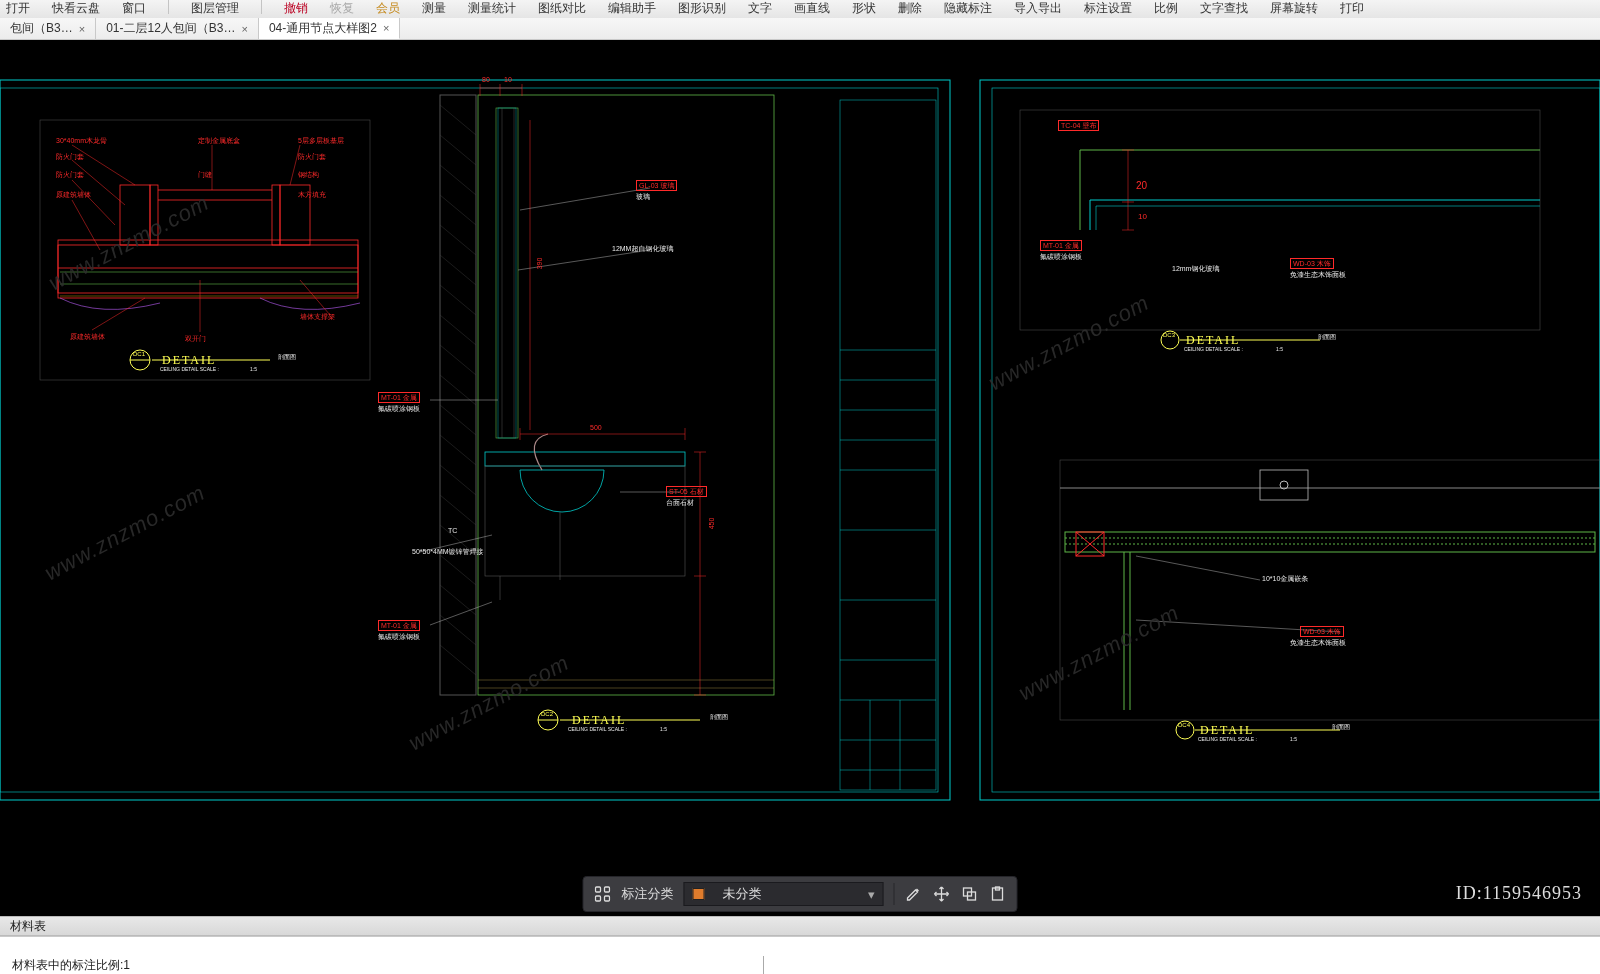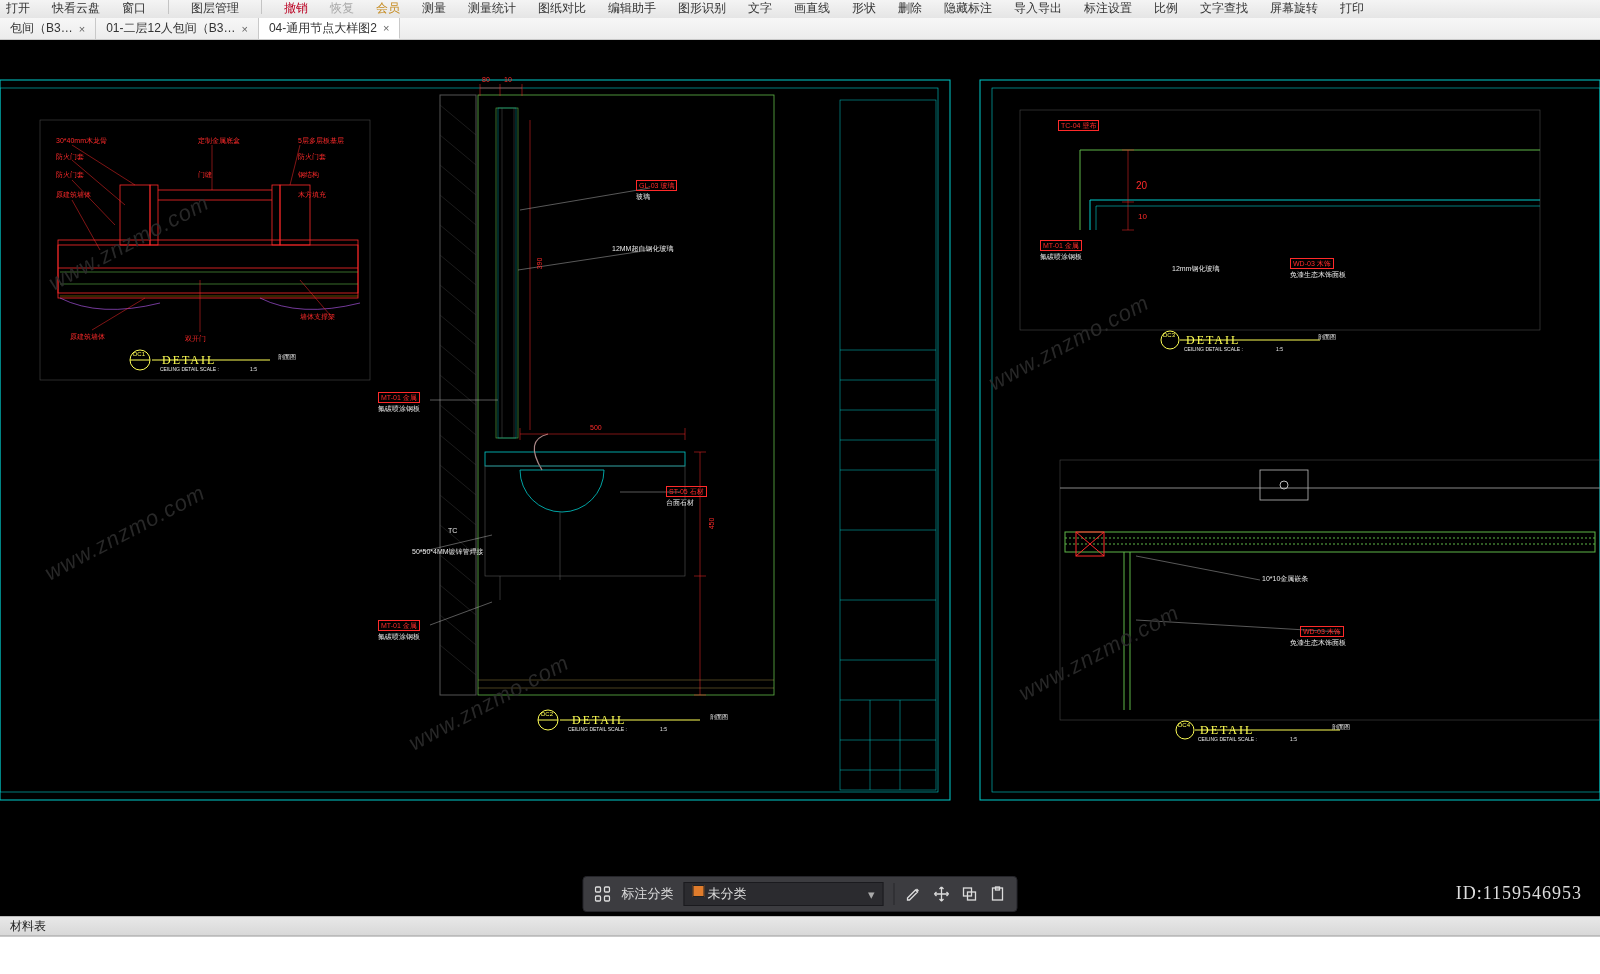--- a/index.html
+++ b/index.html
@@ -444,21 +444,21 @@
         <g fill="none" stroke="#ddd" stroke-width="1.3">
           <rect x="1" y="1" width="5" height="5" rx="1"></rect>
           <rect x="10" y="1" width="5" height="5" rx="1"></rect>
           <rect x="1" y="10" width="5" height="5" rx="1"></rect>
           <rect x="10" y="10" width="5" height="5" rx="1"></rect>
         </g>
       </svg>
   </span>
   <span>标注分类</span>
   <div class="sel">
-    <span style="display:flex;gap:3px">
+    <span style="display:flex;align-items:center;gap:18px">
       <span class="sw"></span>
       <span>未分类</span>
     </span>
     <span style="color:#aaa">▾</span>
   </div>
   <span class="vbar"></span>
   <span class="ic">
     <svg width="16" height="16" viewBox="0 0 16 16">
         <path d="M2 12 L10 4 L12 6 L4 14 L2 14 Z M11 3 L13 5" fill="none" stroke="#ddd" stroke-width="1.3"></path>
       </svg>
@@ -487,17 +487,18 @@
         </g>
       </svg>
   </span>
 </div>
 
 <div class="panel-hdr">
   <span>材料表</span>
 </div>
 
 <div class="status">
+  <div class="cell" style="min-width:760px">材料表中的标注比例:1</div>
 </div>
 
 <div class="wm">
   <div class="sm">ID:1159546953</div>
 </div>
 
 </body></html>

